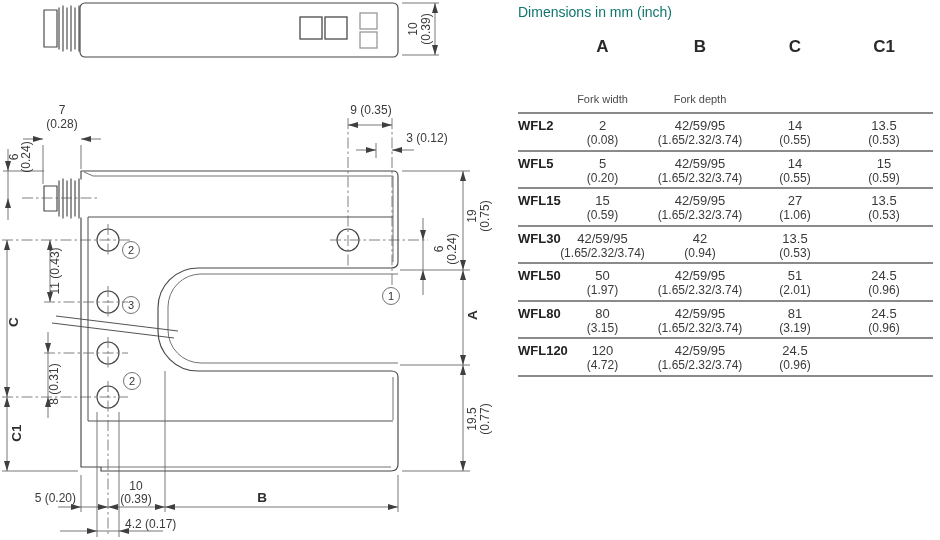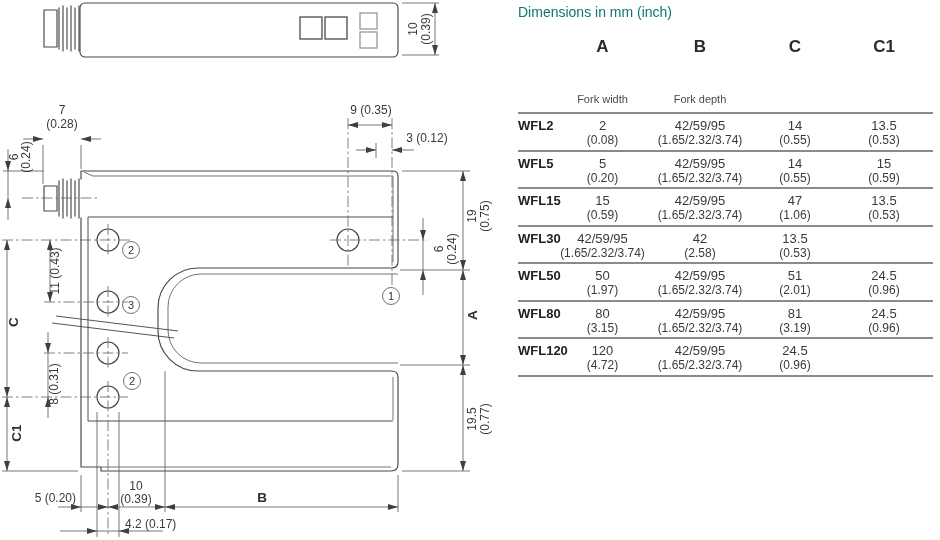--- a/index.html
+++ b/index.html
@@ -229,37 +229,37 @@
           <div class="tc tmodel">WFL15</div>
           <div class="tc">
             <div class="mm">15</div>
             <div class="inch">(0.59)</div>
           </div>
           <div class="tc">
             <div class="mm">42/59/95</div>
             <div class="inch">(1.65/2.32/3.74)</div>
           </div>
           <div class="tc">
-            <div class="mm">47</div>
+            <div class="mm">27</div>
             <div class="inch">(1.06)</div>
           </div>
           <div class="tc">
             <div class="mm">13.5</div>
             <div class="inch">(0.53)</div>
           </div>
         </div>
         <div class="trow">
           <div class="tc tmodel">WFL30</div>
           <div class="tc">
             <div class="mm">42/59/95</div>
             <div class="inch">(1.65/2.32/3.74)</div>
           </div>
           <div class="tc">
             <div class="mm">42</div>
-            <div class="inch">(2.58)</div>
+            <div class="inch">(0.94)</div>
           </div>
           <div class="tc">
             <div class="mm">13.5</div>
             <div class="inch">(0.53)</div>
           </div>
         </div>
         <div class="trow">
           <div class="tc tmodel">WFL50</div>
           <div class="tc">
             <div class="mm">50</div>

